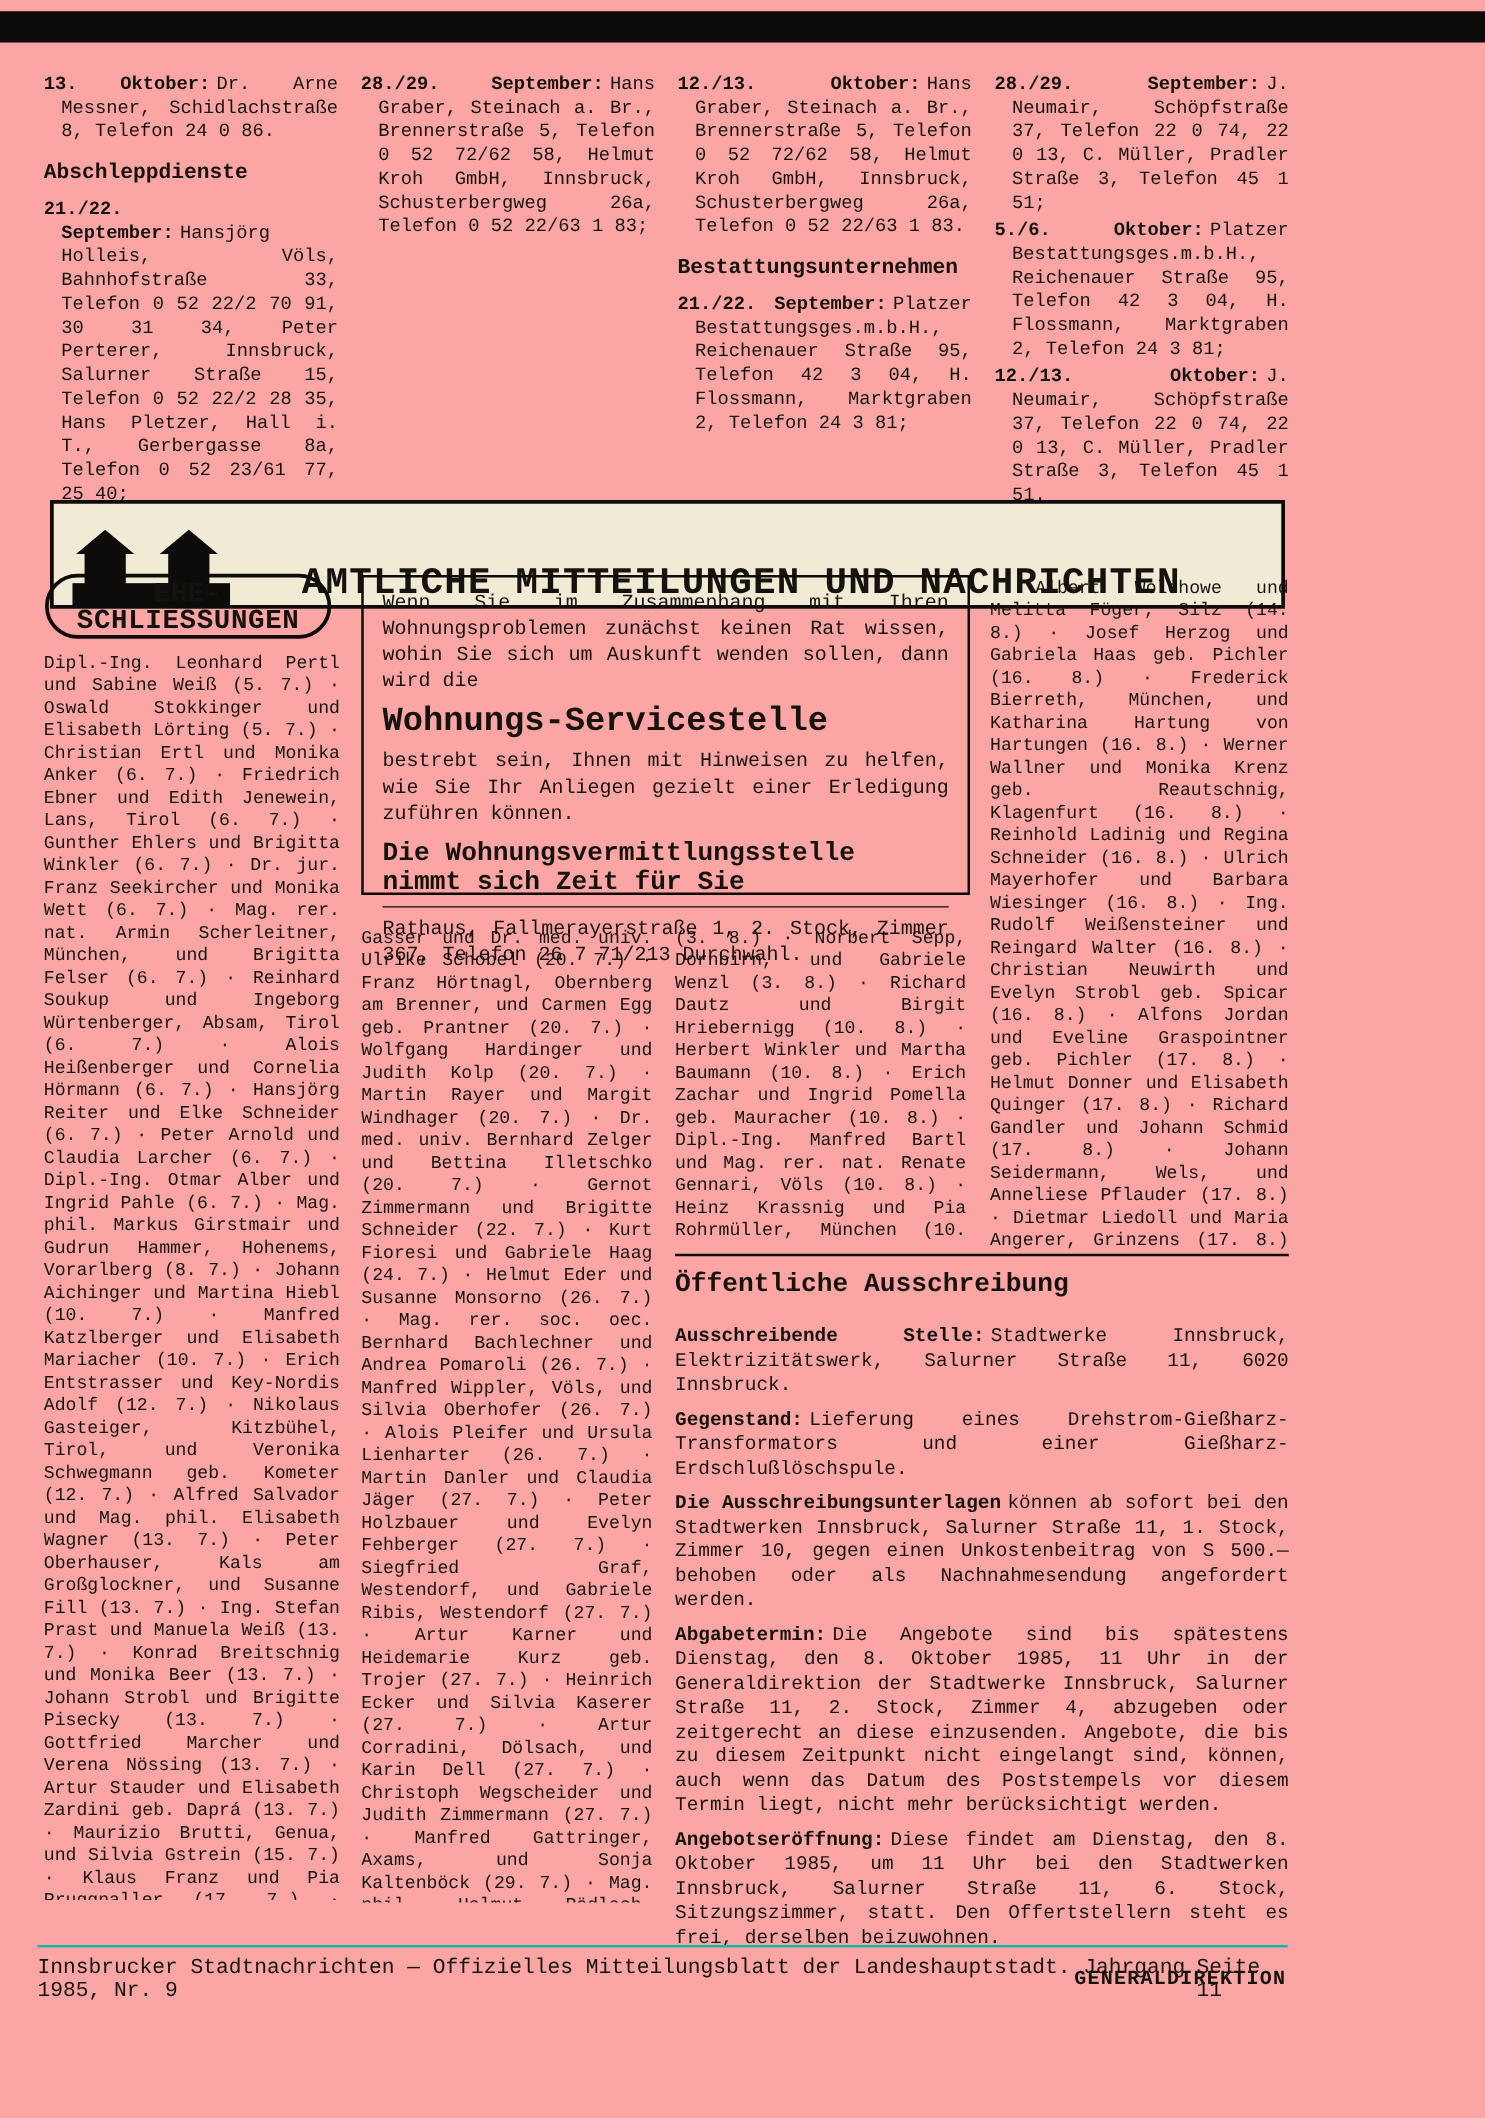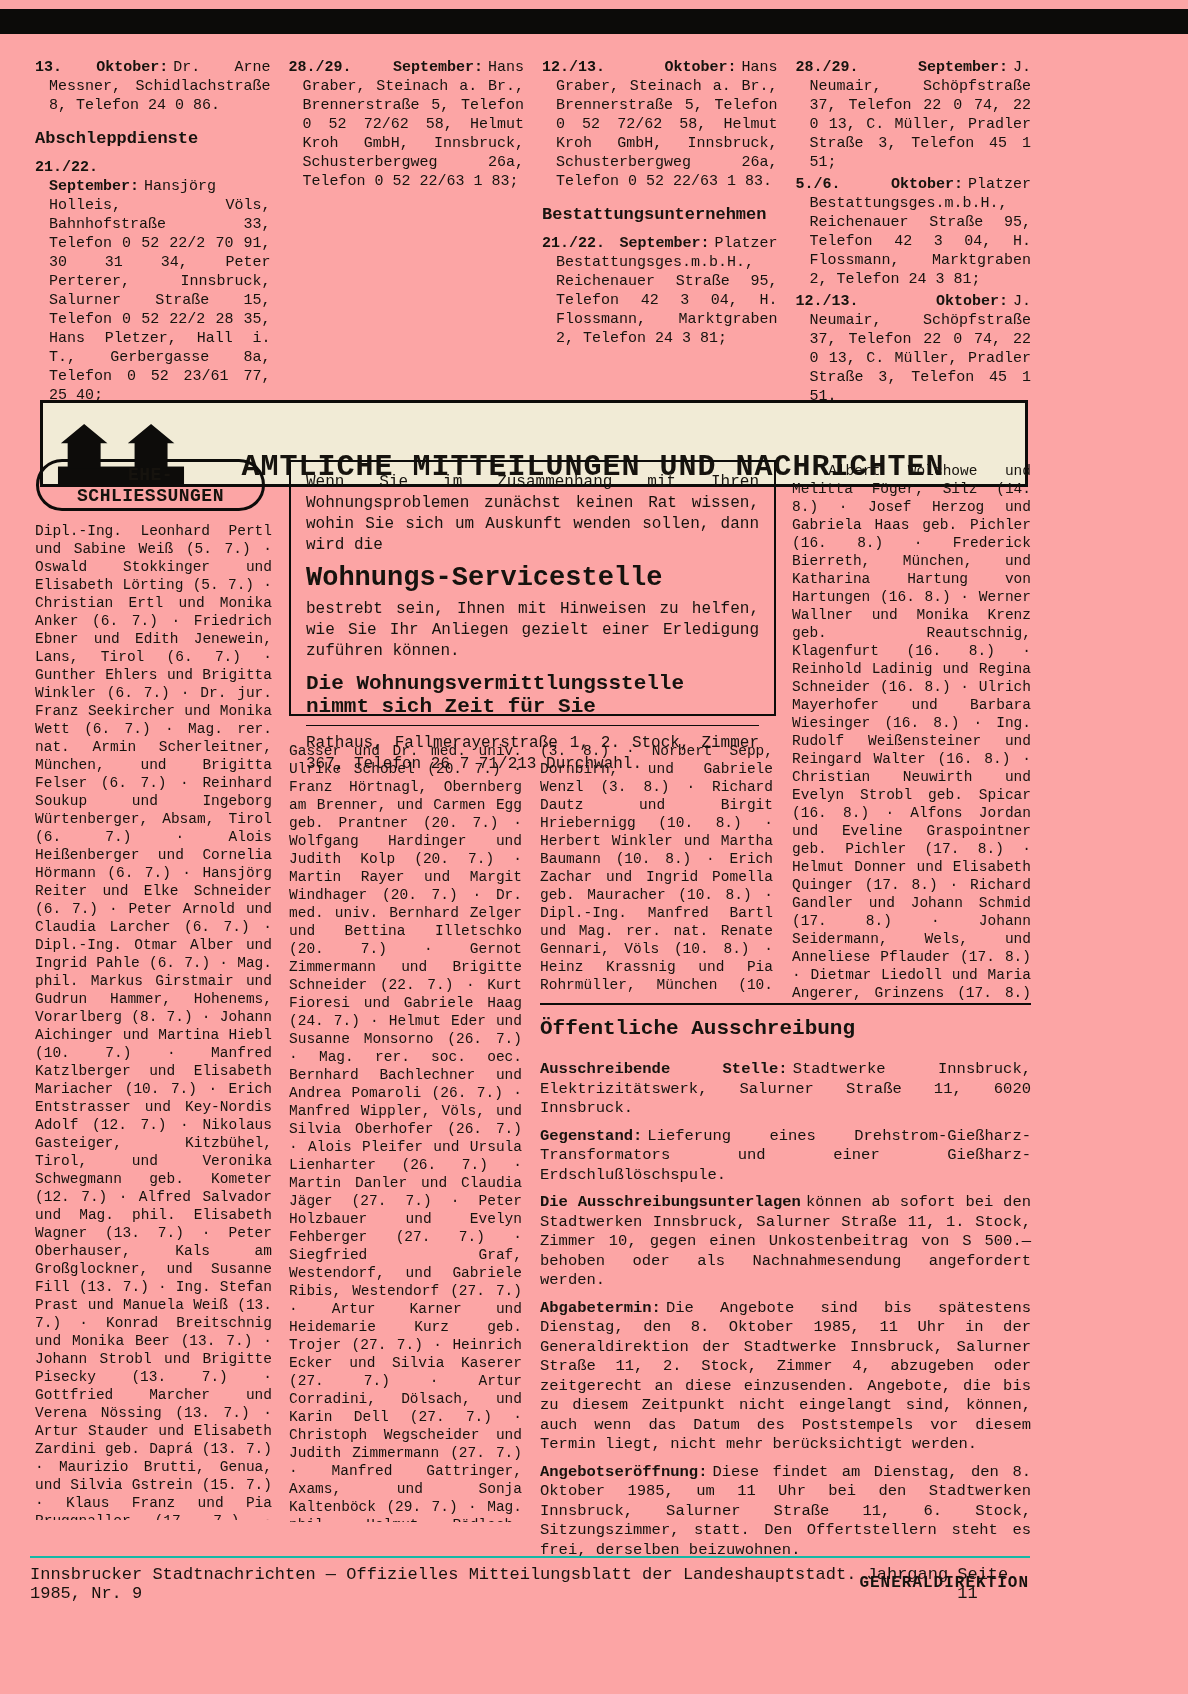--- a/index.html
+++ b/index.html
@@ -26,21 +26,21 @@
   .logo { width:128px; height:64px; margin-left:14px; flex:none; }
   .banner-title {
     flex:1; text-align:center; font-size:30px; font-weight:bold;
     letter-spacing:1px; margin:0; padding-right:24px; white-space:nowrap;
   }
 
   
   .ehe-box {
     position:absolute; left:36px; top:459px; width:229px; height:52px;
     border:3px solid #0d0c0a; border-radius:28px; box-sizing:border-box;
-    text-align:center; font-weight:bold; font-size:18px; line-height:21px;
+    text-align:center; font-weight:bold; font-size:22px; line-height:21px;
     padding-top:3px; letter-spacing:0.5px;
   }
   .mcol { position:absolute; font-size:14.5px; line-height:18px; text-align:justify; overflow:hidden; }
   .mcol1 { left:35px;  top:522px; width:237px; height:998px; }
   .mcol2 { left:289px; top:742px; width:233px; height:780px; }
   .mcol3 { left:540px; top:742px; width:233px; height:252px; }
   .mcol4 { left:792px; top:462px; width:239px; height:540px; }
 
   
   .service-box {

